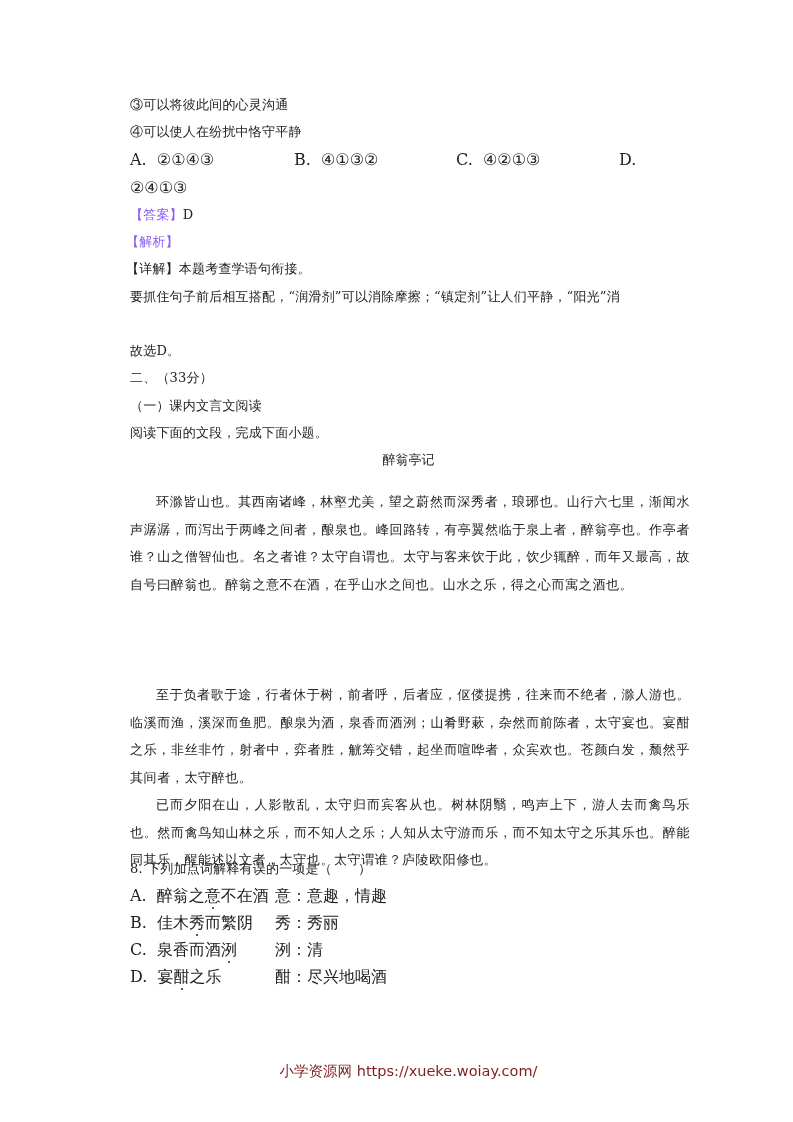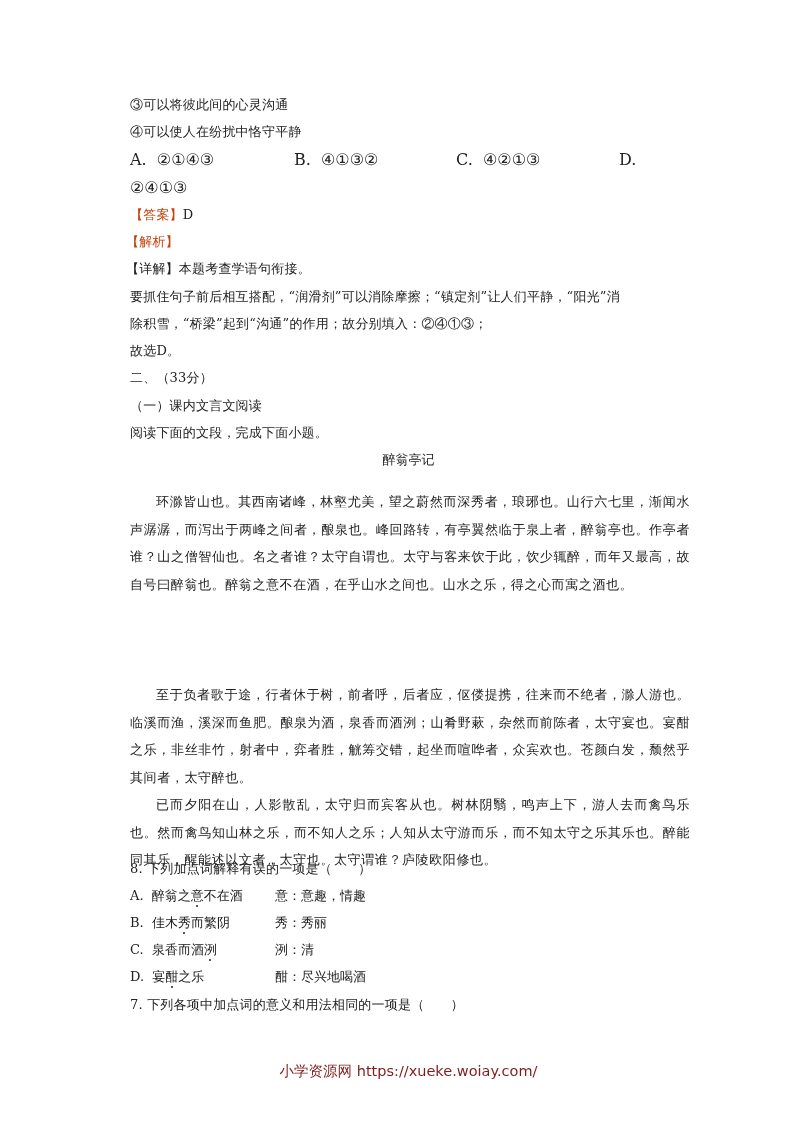--- a/index.html
+++ b/index.html
@@ -6,30 +6,30 @@
   body {
     width: 793px; height: 1122px; position: relative; overflow: hidden;
     font-family: "DejaVu Serif", "Liberation Serif", serif;
     color: #222222;
   }
   .page { position: absolute; left: 12px; top: 0; width: 793px; height: 1122px; }
   .line {
     position: absolute; left: 118px; font-size: 13px; line-height: 16px;
     white-space: nowrap; letter-spacing: 0.2px;
   }
-  .blue { color: #c2410c; }
+  .blue { color: #8b5cf6; }
   .opt { position: absolute; font-size: 16px; line-height: 16px; white-space: nowrap; }
   .title { position: absolute; left: 0; width: 793px; text-align: center; font-size: 13px; line-height: 16px; }
   .para {
     position: absolute; left: 118px; width: 560px; font-size: 13px;
     line-height: 27.5px; text-indent: 26px; text-align: justify;
     letter-spacing: 0.6px;
     margin-top: 16px;
   }
-  .q-opt { position: absolute; left: 118px; font-size: 13px; line-height: 16px; white-space: nowrap; }
+  .q-opt { position: absolute; left: 118px; font-size: 16px; line-height: 16px; white-space: nowrap; }
   .q-opt .col2 { position: absolute; left: 145px; text-align: center; }
   .dot { position: relative; }
   .dot::after { content: ""; position: absolute; left: 50%; bottom: -4px; width: 2px; height: 2px; margin-left: -1px; background: #222; border-radius: 50%; }
   .footer {
     position: absolute; top: 1062px; left: 0; width: 793px; text-align: center;
     font-family: "DejaVu Sans", "Liberation Sans", sans-serif; font-size: 14.5px; color: #7f1d1d;
   }
 </style>
 </head>
 <body>
@@ -50,21 +50,20 @@
   </div>
   <div class="opt" style="left:607px; top:152px">D.</div>
   <div class="opt" style="left:118px; top:180px">②④①③</div>
 
   <div class="line" style="top:207px">
     <span class="blue">【答案】</span><span>D</span>
   </div>
   <div class="line blue" style="left:114px; top:234px">【解析】</div>
   <div class="line" style="left:114px; top:261px">【详解】本题考查学语句衔接。</div>
   <div class="line" style="top:289px">要抓住句子前后相互搭配，“润滑剂”可以消除摩擦；“镇定剂”让人们平静，“阳光”消</div>
-  <div class="line" style="top:316px">除积雪，“桥梁”起到“沟通”的作用；故分别填入：②④①③；</div>
   <div class="line" style="top:343px">故选D。</div>
 
   <div class="line" style="top:370px">二、（33分）</div>
   <div class="line" style="top:398px">（一）课内文言文阅读</div>
   <div class="line" style="top:425px">阅读下面的文段，完成下面小题。</div>
   <div class="title" style="top:452px">醉翁亭记</div>
 
   <div class="para" style="top:472px">环滁皆山也。其西南诸峰，林壑尤美，望之蔚然而深秀者，琅琊也。山行六七里，渐闻水声潺潺，而泻出于两峰之间者，酿泉也。峰回路转，有亭翼然临于泉上者，醉翁亭也。作亭者谁？山之僧智仙也。名之者谁？太守自谓也。太守与客来饮于此，饮少辄醉，而年又最高，故自号曰醉翁也。醉翁之意不在酒，在乎山水之间也。山水之乐，得之心而寓之酒也。</div>
   <div class="para" style="top:665px">至于负者歌于途，行者休于树，前者呼，后者应，伛偻提携，往来而不绝者，滁人游也。临溪而渔，溪深而鱼肥。酿泉为酒，泉香而酒洌；山肴野蔌，杂然而前陈者，太守宴也。宴酣之乐，非丝非竹，射者中，弈者胜，觥筹交错，起坐而喧哗者，众宾欢也。苍颜白发，颓然乎其间者，太守醉也。</div>
   <div class="para" style="top:775px">已而夕阳在山，人影散乱，太守归而宾客从也。树林阴翳，鸣声上下，游人去而禽鸟乐也。然而禽鸟知山林之乐，而不知人之乐；人知从太守游而乐，而不知太守之乐其乐也。醉能同其乐，醒能述以文者，太守也。太守谓谁？庐陵欧阳修也。</div>
@@ -81,16 +80,15 @@
   </div>
   <div class="q-opt" style="top:942px">
     <span>C.</span>&nbsp;&nbsp;<span>泉香而酒</span><span class="dot">洌</span><span></span>
     <span class="col2">洌：清</span>
   </div>
   <div class="q-opt" style="top:969px">
     <span>D.</span>&nbsp;&nbsp;<span>宴</span><span class="dot">酣</span><span>之乐</span>
     <span class="col2">酣：尽兴地喝酒</span>
   </div>
 
-  <div class="line" style="top:997px">7. 下列各项中加点词的意义和用法相同的一项是（　　）</div>
 
   <div class="footer">小学资源网 https://xueke.woiay.com/</div>
 </div>
 
 </body></html>

